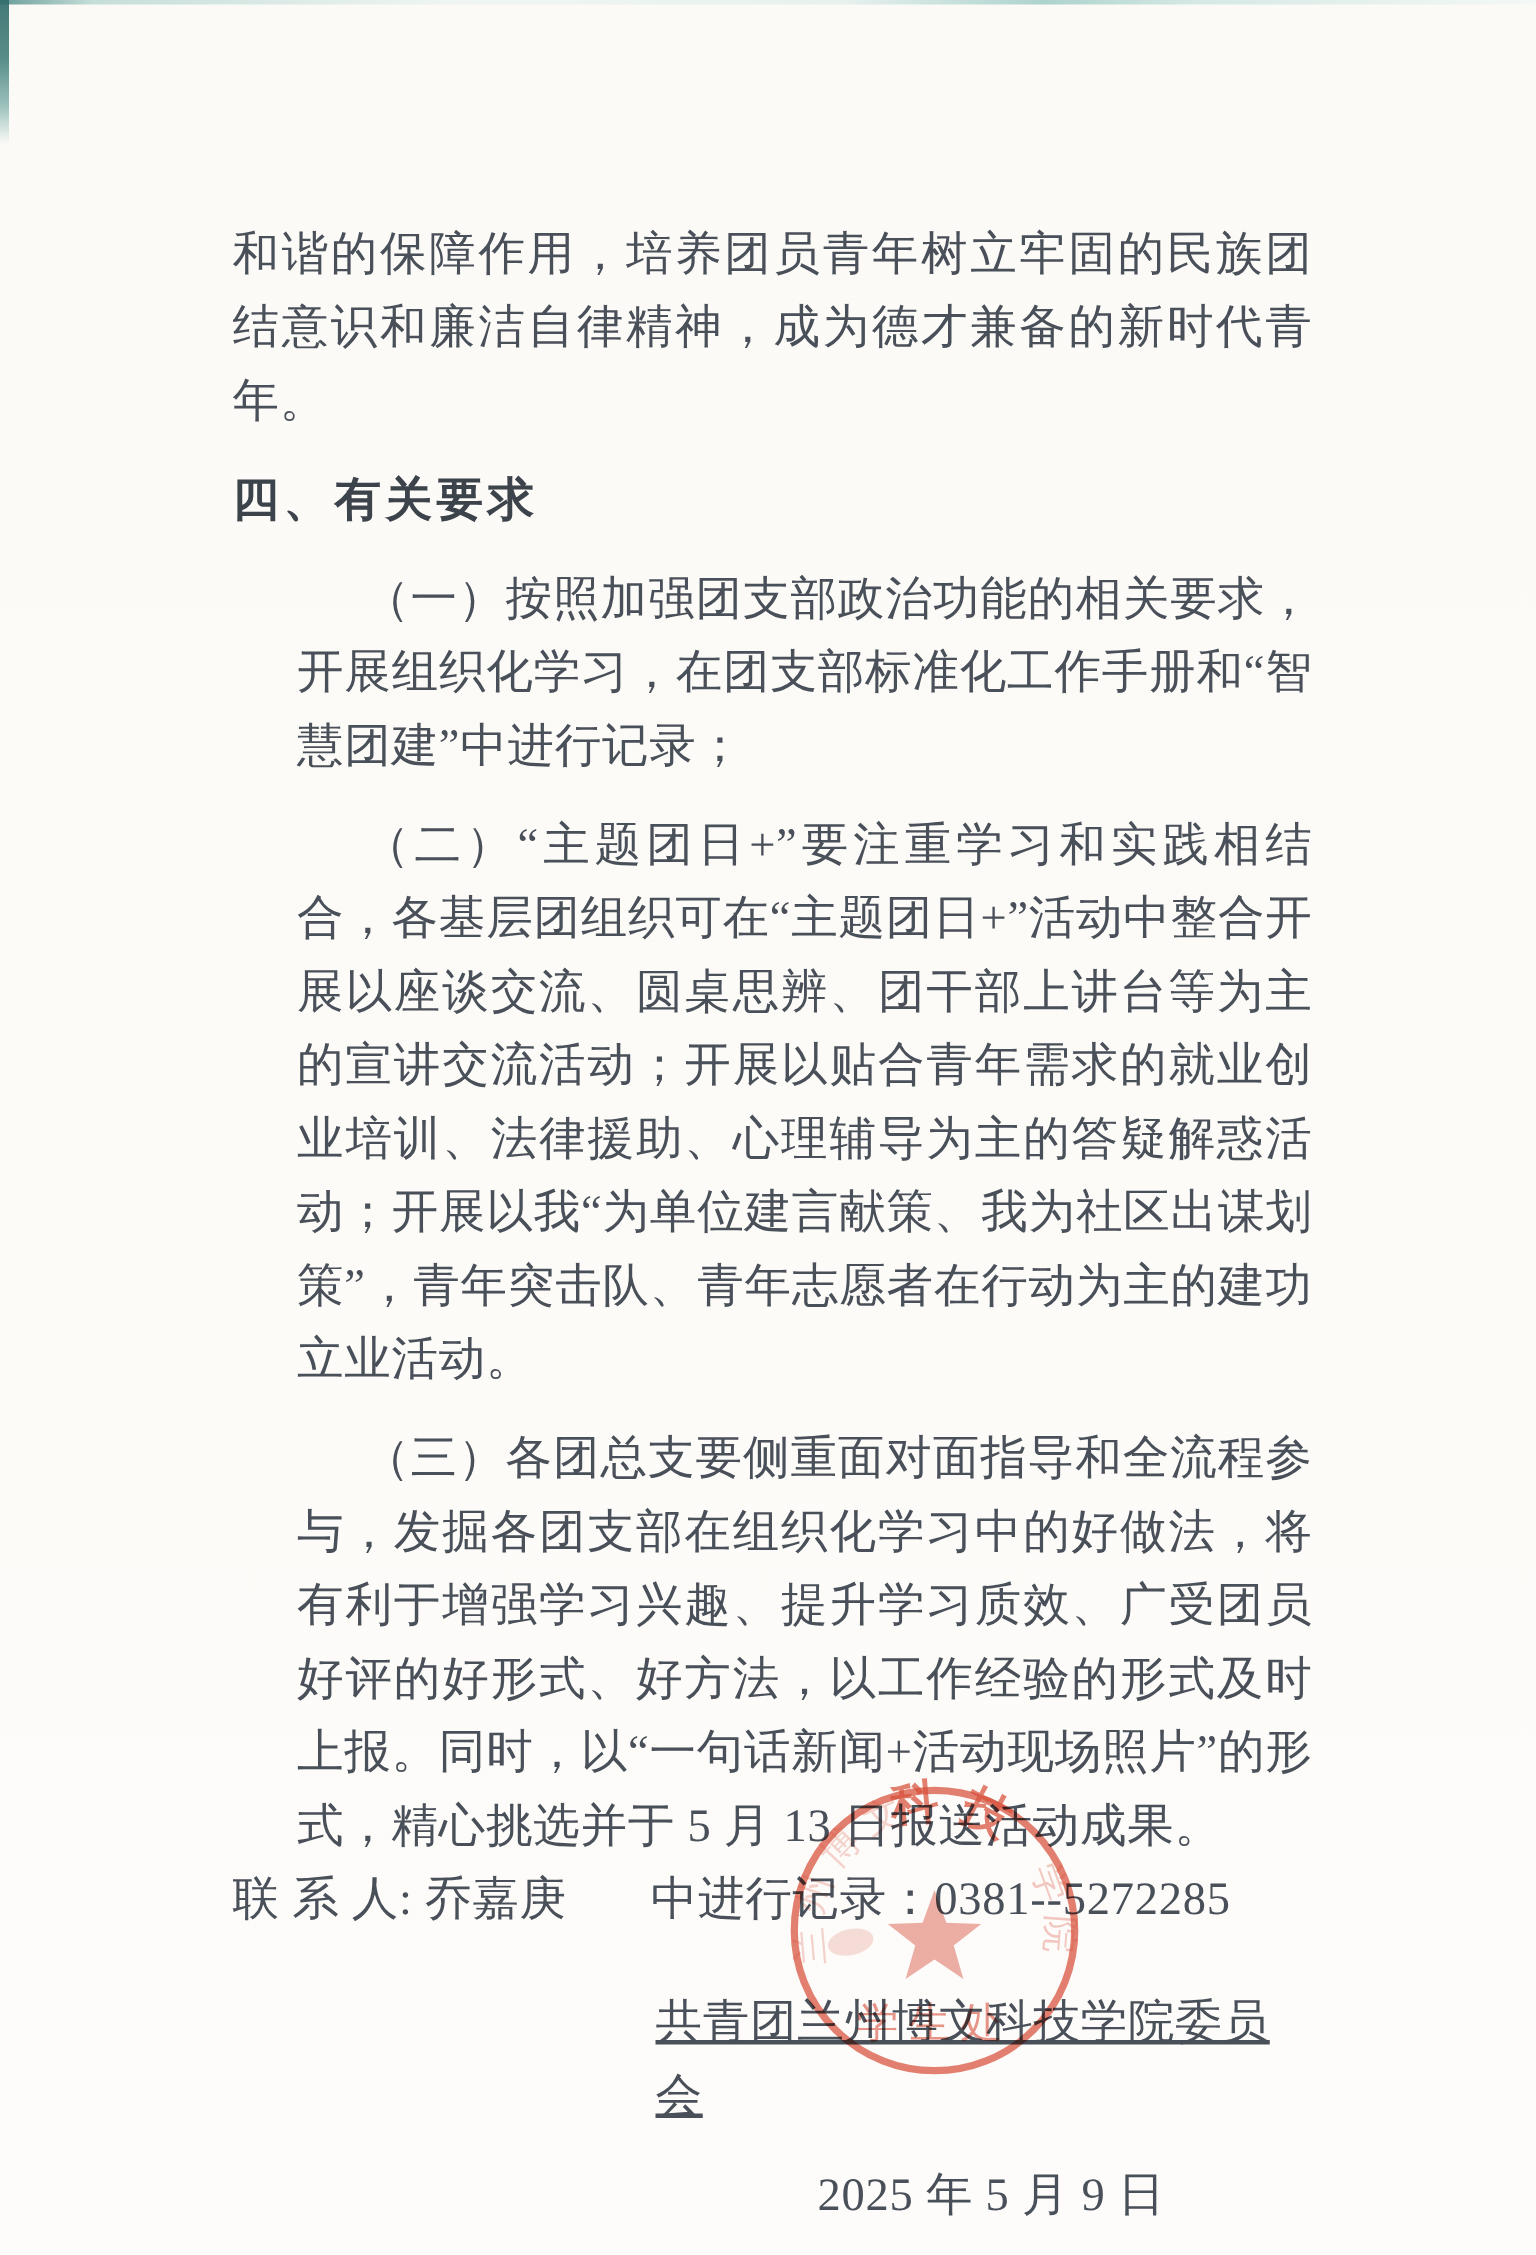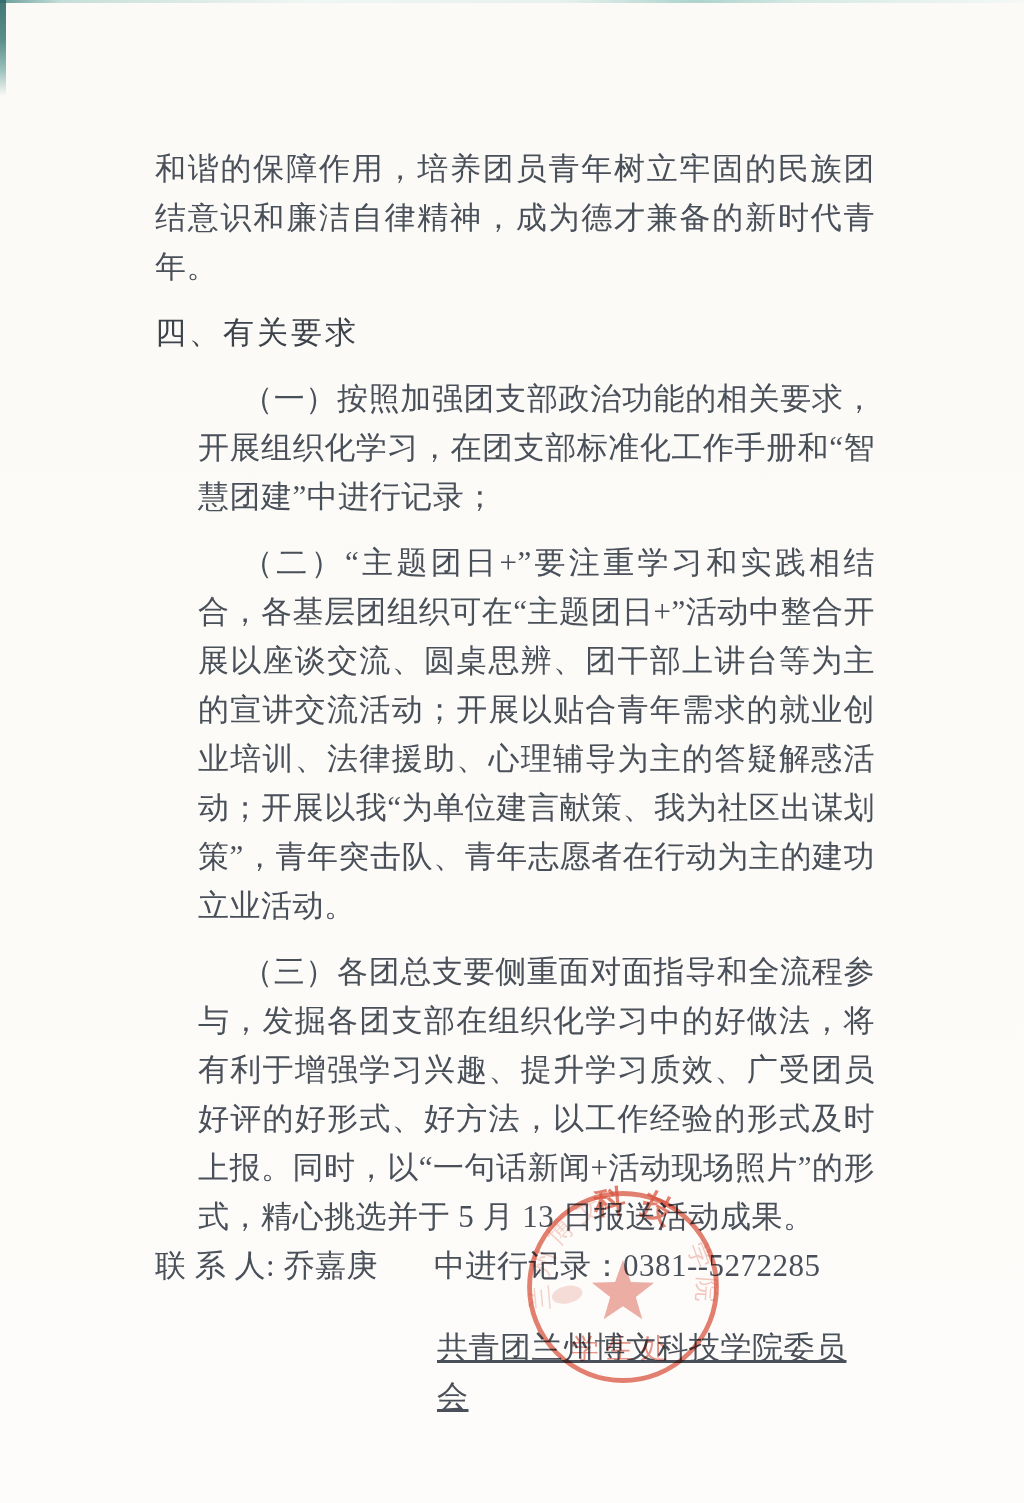--- a/index.html
+++ b/index.html
@@ -42,21 +42,21 @@
   }
   .para.indent {
     text-indent: 44px;
     margin-top: 17px;
     margin-left: 43px;
   }
   .heading {
     margin-top: 17px;
     line-height: 49px;
     font-size: 31px;
-    font-weight: 400;
+    font-weight: 700;
     font-family: "Liberation Sans", "DejaVu Sans", sans-serif;
     color: #3d434b;
     letter-spacing: 3px;
   }
   .contact-row {
     line-height: 49px;
     display: flex;
     align-items: baseline;
   }
   .contact-phone { margin-left: 56px; }
@@ -109,20 +109,21 @@
 
     <p class="para indent">（三）各团总支要侧重面对面指导和全流程参与，发掘各团支部在组织化学习中的好做法，将有利于增强学习兴趣、提升学习质效、广受团员好评的好形式、好方法，以工作经验的形式及时上报。同时，以“一句话新闻+活动现场照片”的形式，精心挑选并于 5 月 13 日报送活动成果。</p>
 
     <div class="contact-row">
       <span class="contact-person"><span>联 系 人: </span><span>乔嘉庚</span></span>
       <span class="contact-phone"><span>中进行记录：</span><span>0381--5272285</span></span>
     </div>
 
     <div class="signature-line">共青团兰州博文科技学院委员会</div>
 
+    <div class="date-line">2025 年 5 月 9 日</div>
   </div>
 
   <svg class="stamp" viewBox="0 0 220 220" xmlns="http://www.w3.org/2000/svg">
     <circle class="ring" cx="110" cy="110" r="97"></circle>
     <defs>
       <path id="sealArc" d="M 36.7 136.7 A 78 78 0 1 1 183.3 136.7" fill="none"></path>
     </defs>
     <text class="arc-faint">
       <textPath href="#sealArc" startOffset="4">兰州博文</textPath>
     </text>

